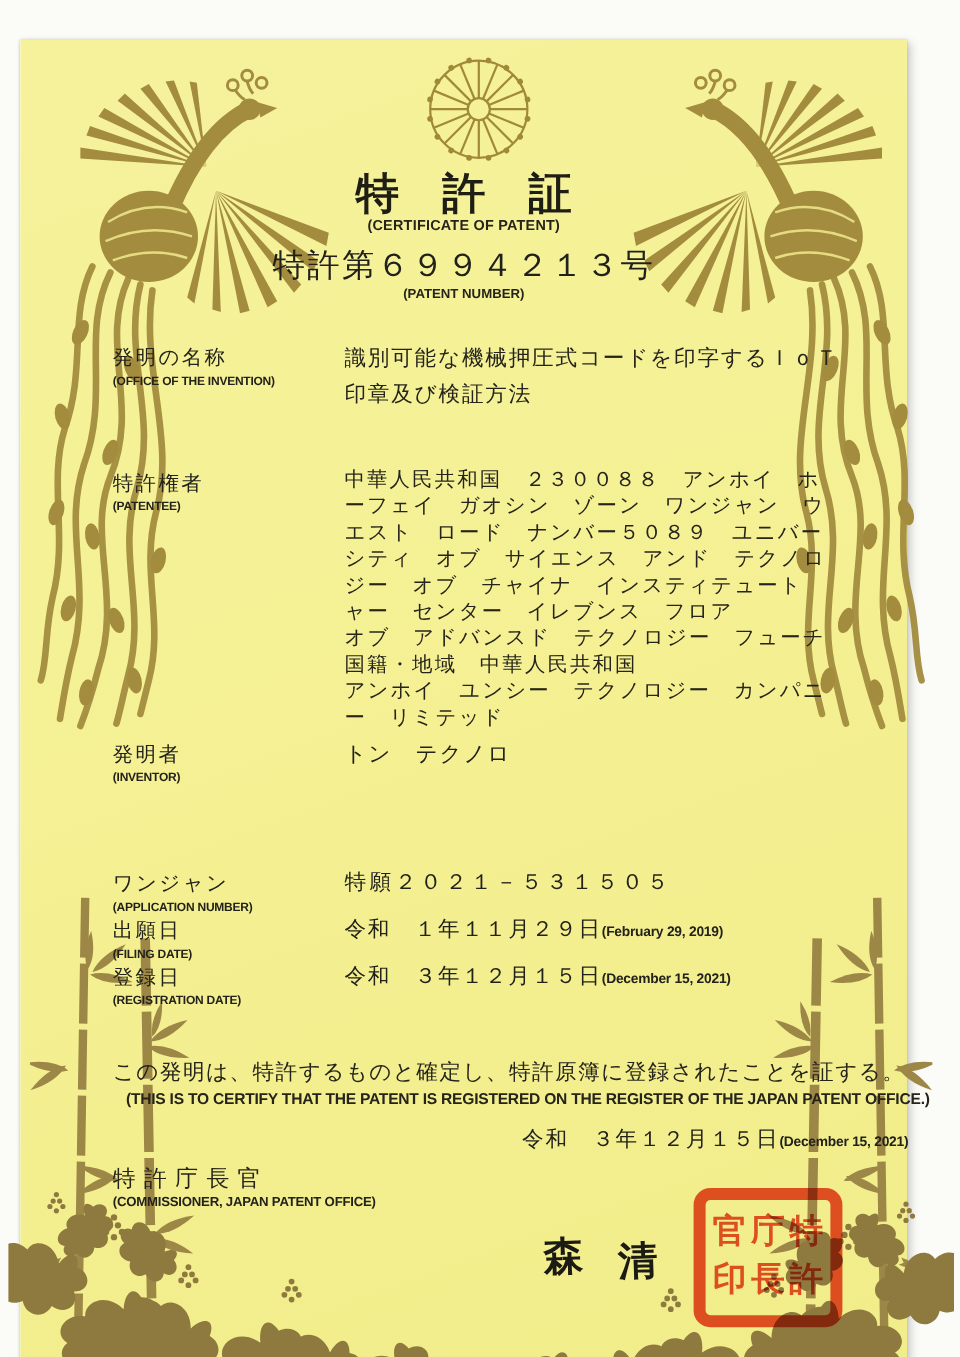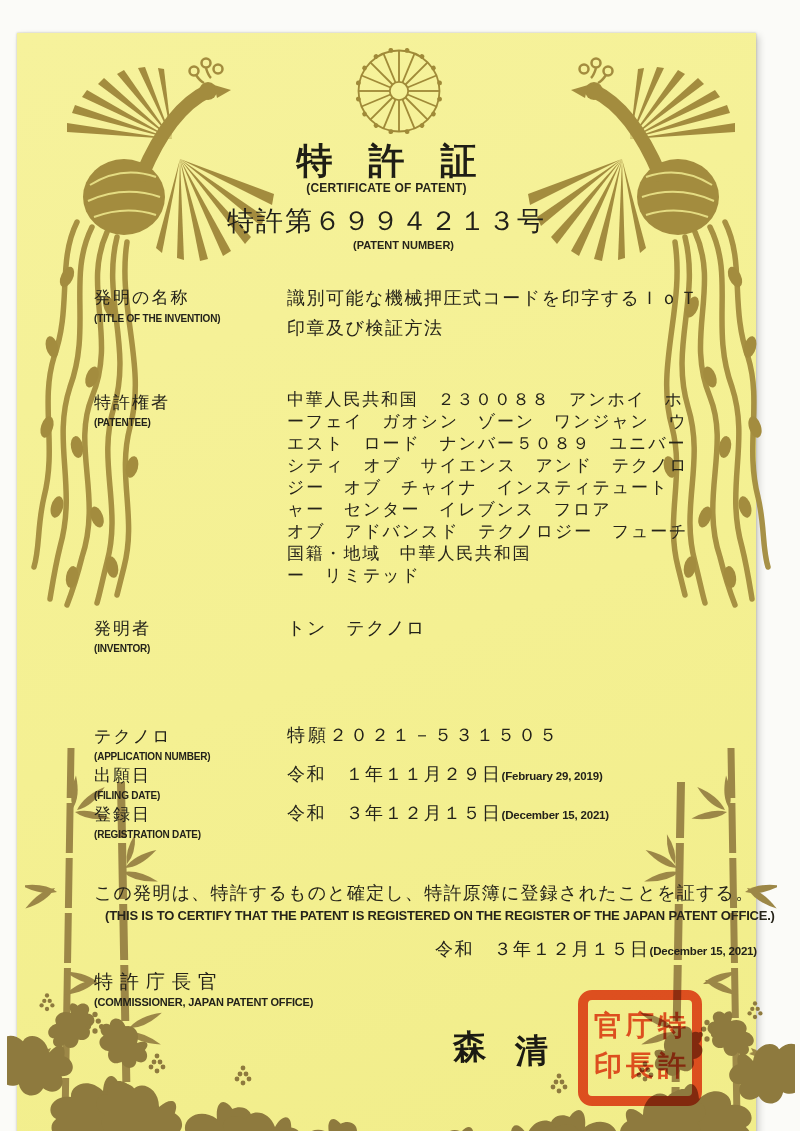--- a/index.html
+++ b/index.html
@@ -13,21 +13,21 @@
     background:linear-gradient(160deg,#f6f29c 0%,#f4f092 55%,#f1ed8a 100%);
     box-shadow:0 0 2px rgba(90,85,40,.35), 3px 3px 7px rgba(0,0,0,.18);
   }
   .deco{position:absolute;z-index:1;pointer-events:none;}
   .mirror{transform:scaleX(-1);}
   .txt{position:absolute;z-index:2;white-space:nowrap;}
   .center{left:0;width:100%;text-align:center;}
   .doc-title{top:104px;font-size:36px;font-weight:bold;letter-spacing:36px;text-indent:36px;color:#1f1e15;}
   .doc-title-en{top:148px;font-family:"Liberation Sans","DejaVu Sans",sans-serif;font-size:12px;letter-spacing:.2px;font-weight:bold;}
   .pat-no{top:170px;font-size:27px;letter-spacing:2px;color:#21201a;}
-  .pat-no-en{top:206px;font-family:"Liberation Sans","DejaVu Sans",sans-serif;font-size:11px;font-weight:bold;padding-left:17px;}
+  .pat-no-en{top:206px;font-family:"Liberation Sans","DejaVu Sans",sans-serif;font-size:11px;font-weight:bold;}
   .label{font-size:17px;letter-spacing:2px;color:#23221a;}
   .sublabel{font-family:"Liberation Sans","DejaVu Sans",sans-serif;font-size:10px;letter-spacing:-0.2px;font-weight:bold;color:#23221a;}
   .value{font-size:18px;letter-spacing:1.5px;color:#23221a;}
   .vlines div{white-space:nowrap;}
   .inv-lines div{line-height:30px;font-size:18px;letter-spacing:1.5px;}
   .patentee-lines div{line-height:22px;font-size:17px;letter-spacing:1.8px;}
   .date-en{font-family:"Liberation Sans","DejaVu Sans",sans-serif;font-size:11.5px;font-weight:bold;letter-spacing:-0.2px;}
   .cert-jp{font-size:18px;letter-spacing:1.2px;}
   .cert-en{font-family:"Liberation Sans","DejaVu Sans",sans-serif;font-size:13px;font-weight:bold;letter-spacing:-0.2px;}
   .commissioner{font-size:19px;letter-spacing:7px;font-weight:500;}
@@ -211,45 +211,46 @@
   <svg class="deco mirror" style="left:358px;top:938px" width="420" height="200" viewBox="0 40 420 200">
       <use href="#garland"></use>
     </svg>
 
   <div class="txt center doc-title">特許証</div>
   <div class="txt center doc-title-en">(CERTIFICATE OF PATENT)</div>
   <div class="txt center pat-no">特許第６９９４２１３号</div>
   <div class="txt center pat-no-en">(PATENT NUMBER)</div>
 
   <div class="txt label" style="left:77px;top:253px">発明の名称</div>
-  <div class="txt sublabel" style="left:77px;top:280px">(TITLE OF THE INVENTION)</div>
+  <div class="txt sublabel" style="left:77px;top:280px">(OFFICE OF THE INVENTION)</div>
   <div class="txt vlines inv-lines" style="left:270px;top:250px">
     <div>識別可能な機械押圧式コードを印字するＩｏＴ</div>
     <div>印章及び検証方法</div>
   </div>
 
   <div class="txt label" style="left:77px;top:358px">特許権者</div>
   <div class="txt sublabel" style="left:77px;top:384px">(PATENTEE)</div>
   <div class="txt vlines patentee-lines" style="left:270px;top:356px">
     <div>中華人民共和国　２３００８８　アンホイ　ホ</div>
     <div>ーフェイ　ガオシン　ゾーン　ワンジャン　ウ</div>
     <div>エスト　ロード　ナンバー５０８９　ユニバー</div>
     <div>シティ　オブ　サイエンス　アンド　テクノロ</div>
     <div>ジー　オブ　チャイナ　インスティテュート</div>
     <div>ャー　センター　イレブンス　フロア</div>
     <div>オブ　アドバンスド　テクノロジー　フューチ</div>
     <div>国籍・地域　中華人民共和国</div>
+    <div>アンホイ　ユンシー　テクノロジー　カンパニ</div>
     <div>ー　リミテッド</div>
   </div>
 
   <div class="txt label" style="left:77px;top:584px">発明者</div>
   <div class="txt sublabel" style="left:77px;top:610px">(INVENTOR)</div>
   <div class="txt value" style="left:270px;top:583px">トン　テクノロ</div>
 
-  <div class="txt label" style="left:77px;top:692px">テクノロ</div>
+  <div class="txt label" style="left:77px;top:692px">ワンジャン</div>
   <div class="txt sublabel" style="left:77px;top:718px">(APPLICATION NUMBER)</div>
   <div class="txt value" style="left:270px;top:690px;letter-spacing:3px">特願２０２１－５３１５０５</div>
 
   <div class="txt label" style="left:77px;top:731px">出願日</div>
   <div class="txt sublabel" style="left:77px;top:757px">(FILING DATE)</div>
   <div class="txt value" style="left:270px;top:729px"><span>令和　１年１１月２９日</span><span class="date-en">(February 29, 2019)</span></div>
 
   <div class="txt label" style="left:77px;top:770px">登録日</div>
   <div class="txt sublabel" style="left:77px;top:796px">(REGISTRATION DATE)</div>
   <div class="txt value" style="left:270px;top:768px"><span>令和　３年１２月１５日</span><span class="date-en">(December 15, 2021)</span></div>

